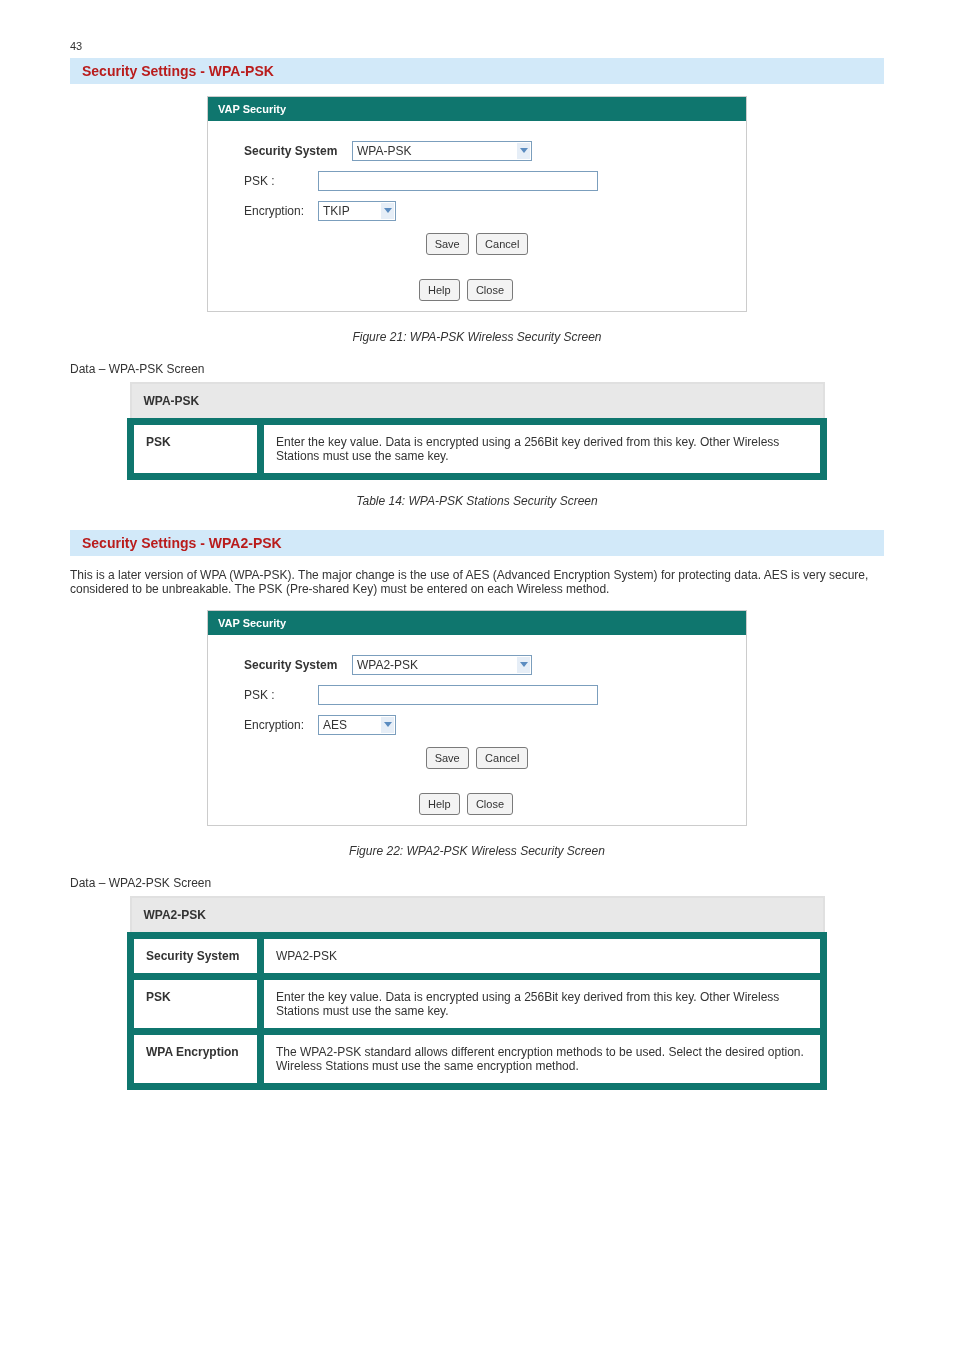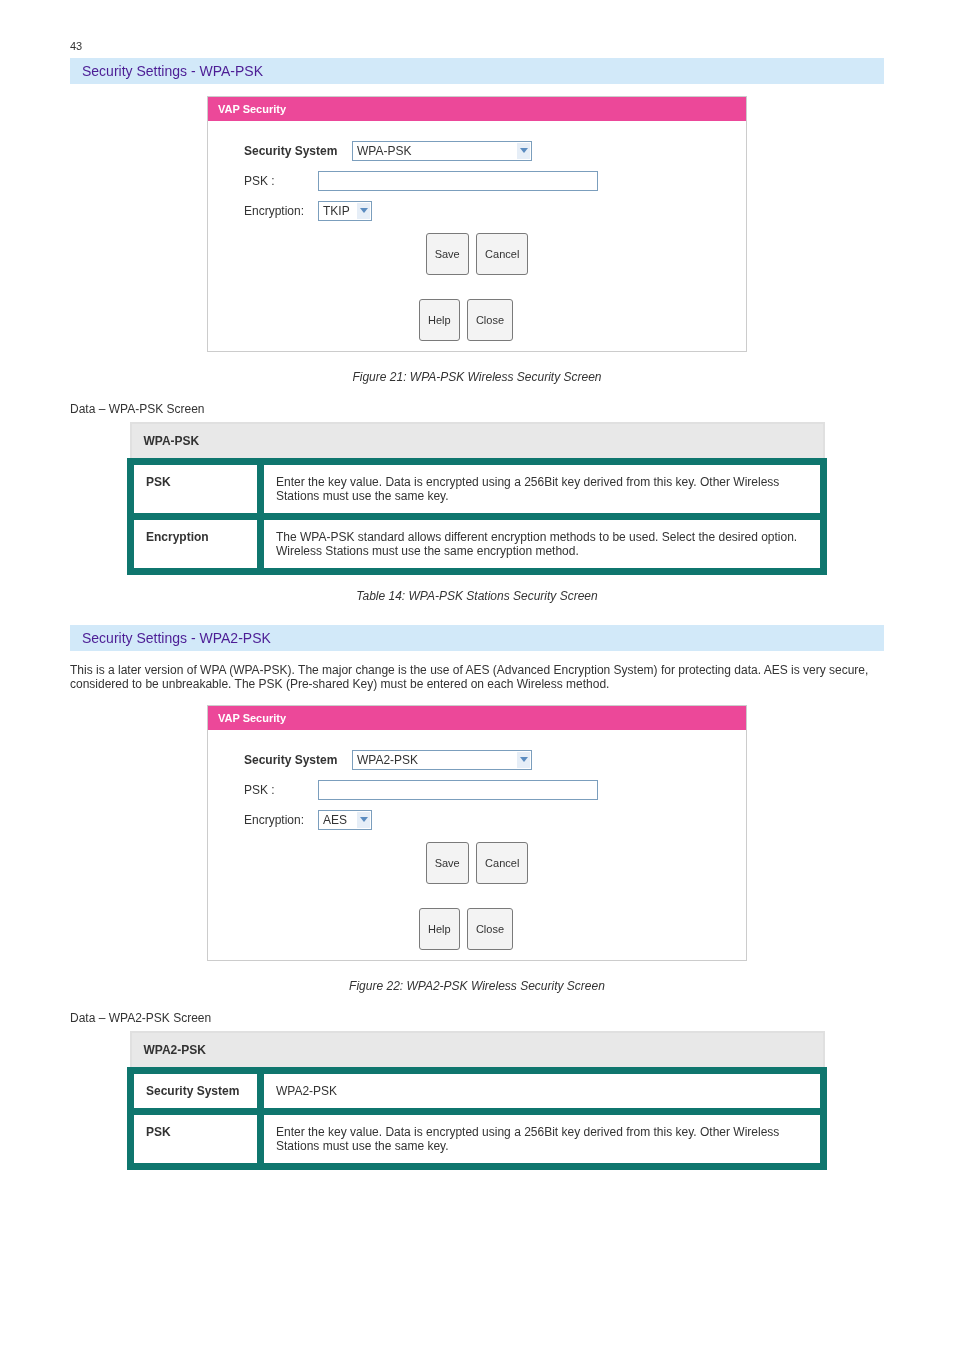--- a/index.html
+++ b/index.html
@@ -9,38 +9,38 @@
     font-family: Arial, sans-serif;
     font-size: 12px;
     color: #333;
     background: #fff;
     width: 954px;
   }
   .section-heading {
     background: #d2e9f9;
     padding: 5px 12px;
     font-size: 14px;
-    font-weight: normal;
-    color: #4c1d95;
+    font-weight: bold;
+    color: #b91c1c;
     margin-bottom: 12px;
   }
   .caption {
     text-align: center;
     font-size: 12px;
     margin: 6px 0 18px 0;
     font-style: italic;
   }
   .dialog-wrap {
     margin: 0 auto 18px auto;
     width: 540px;
     border: 1px solid #ccc;
     padding: 0;
   }
   .dialog-header {
-    background: #ec4899;
+    background: #0f766e;
     color: #fff;
     padding: 6px 10px;
     font-size: 11px;
     font-weight: bold;
   }
   .dialog-body {
     padding: 20px 36px 10px 36px;
     font-size: 12px;
   }
   .field-row {
@@ -58,21 +58,21 @@
     border: 1px solid #7b9ebd;
     background: #fff;
     height: 20px;
     font-size: 12px;
     padding: 1px 4px;
     display: flex;
     align-items: center;
     justify-content: space-between;
   }
   .select-box { width: 180px; }
-  .select-box.small { width: 54px; }
+  .select-box.small { width: 78px; }
   .text-input { width: 280px; }
   .chev {
     width: 13px;
     height: 16px;
     background: #e6eef7;
     border-left: 0px solid #7b9ebd;
     display: flex;
     align-items: center;
     justify-content: center;
     margin-right: -3px;
@@ -81,21 +81,21 @@
   .btn-row {
     text-align: center;
     margin: 12px 0 2px 0;
   }
   .btn-row.right { text-align: center; padding-right: 22px; padding-bottom: 8px;}
   .btn {
     display: inline-block;
     border: 1px solid #7a7a7a;
     border-radius: 3px;
     background: #f3f3f3;
-    padding: 14px 8px;
+    padding: 4px 8px;
     font-size: 11px;
     margin: 0 2px;
     cursor: pointer;
   }
   .intro-line {
     font-size: 12px;
     margin: 4px 0 6px 0;
   }
   table.settings {
     width: 700px;
@@ -179,24 +179,20 @@
 
 <table class="settings">
   <tbody>
       <tr>
         <th colspan="2">WPA-PSK</th>
       </tr>
   <tr>
     <td class="label-col">PSK</td>
     <td>Enter the key value. Data is encrypted using a 256Bit key derived from this key. Other Wireless Stations must use the same key.</td>
   </tr>
-  <tr>
-    <td class="label-col">Encryption</td>
-    <td>The WPA-PSK standard allows different encryption methods to be used. Select the desired option. Wireless Stations must use the same encryption method.</td>
-  </tr>
 </tbody>
   </table>
 <div class="tbl-caption">Table 14: WPA-PSK Stations Security Screen</div>
 
 <div class="section-heading">Security Settings - WPA2-PSK</div>
 <div class="intro-line" style="margin-bottom:14px;">This is a later version of WPA (WPA-PSK). The major change is the use of AES (Advanced Encryption System) for protecting data. AES is very secure, considered to be unbreakable. The PSK (Pre-shared Key) must be entered on each Wireless method.</div>
 
 <div class="dialog-wrap">
   <div class="dialog-header">VAP Security</div>
   <div class="dialog-body">
@@ -246,14 +242,18 @@
         <th colspan="2">WPA2-PSK</th>
       </tr>
   <tr>
     <td class="label-col">Security System</td>
     <td>WPA2-PSK</td>
   </tr>
   <tr>
     <td class="label-col">PSK</td>
     <td>Enter the key value. Data is encrypted using a 256Bit key derived from this key. Other Wireless Stations must use the same key.</td>
   </tr>
+  <tr>
+    <td class="label-col">WPA Encryption</td>
+    <td>The WPA2-PSK standard allows different encryption methods to be used. Select the desired option. Wireless Stations must use the same encryption method.</td>
+  </tr>
 </tbody>
   </table>
 
 </body></html>

